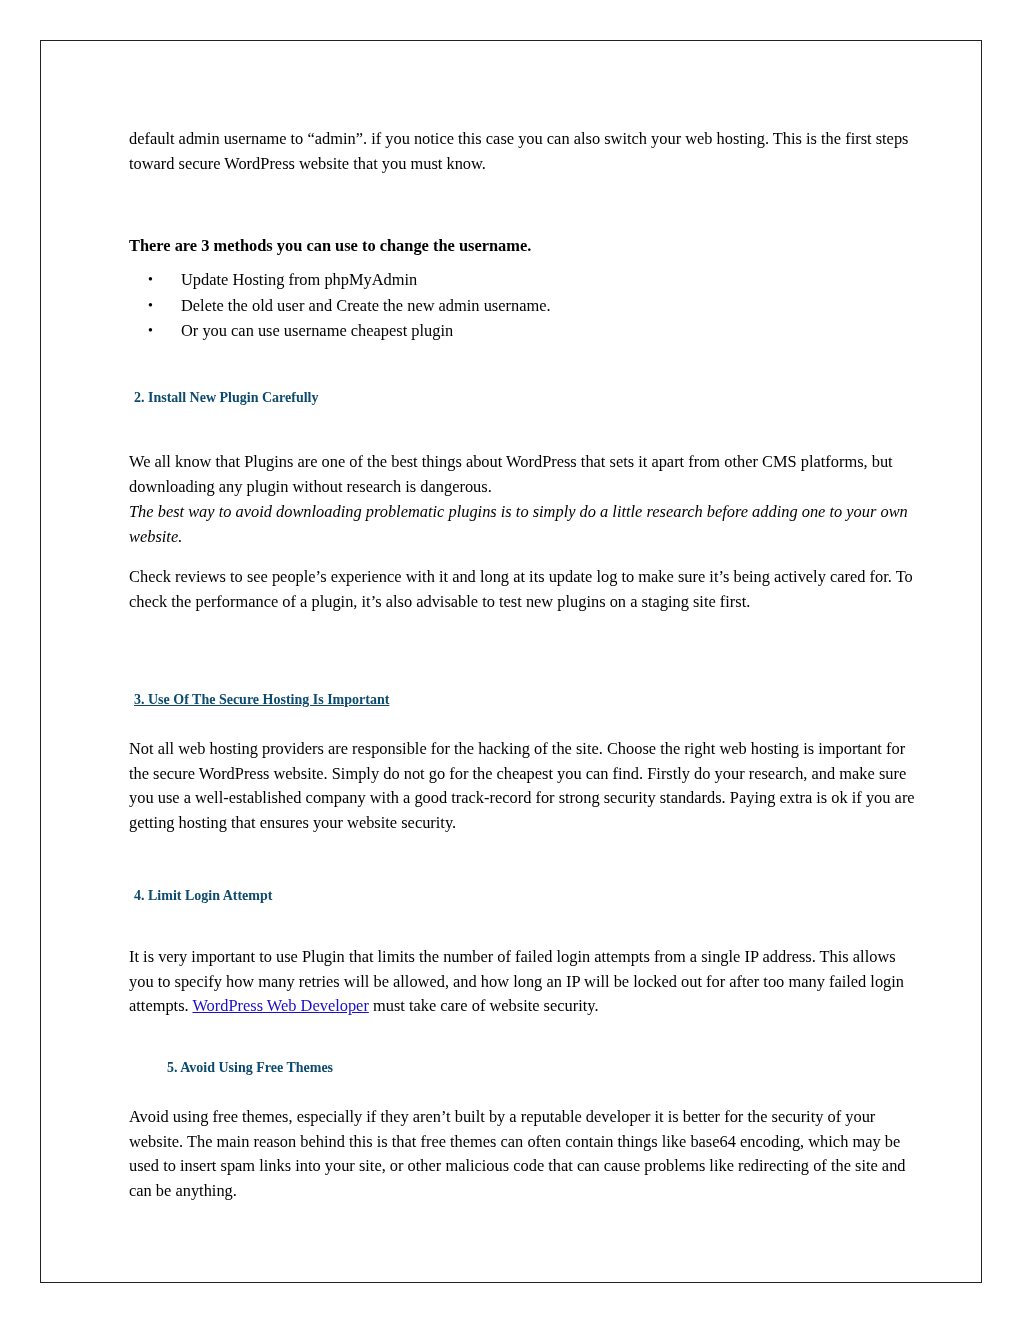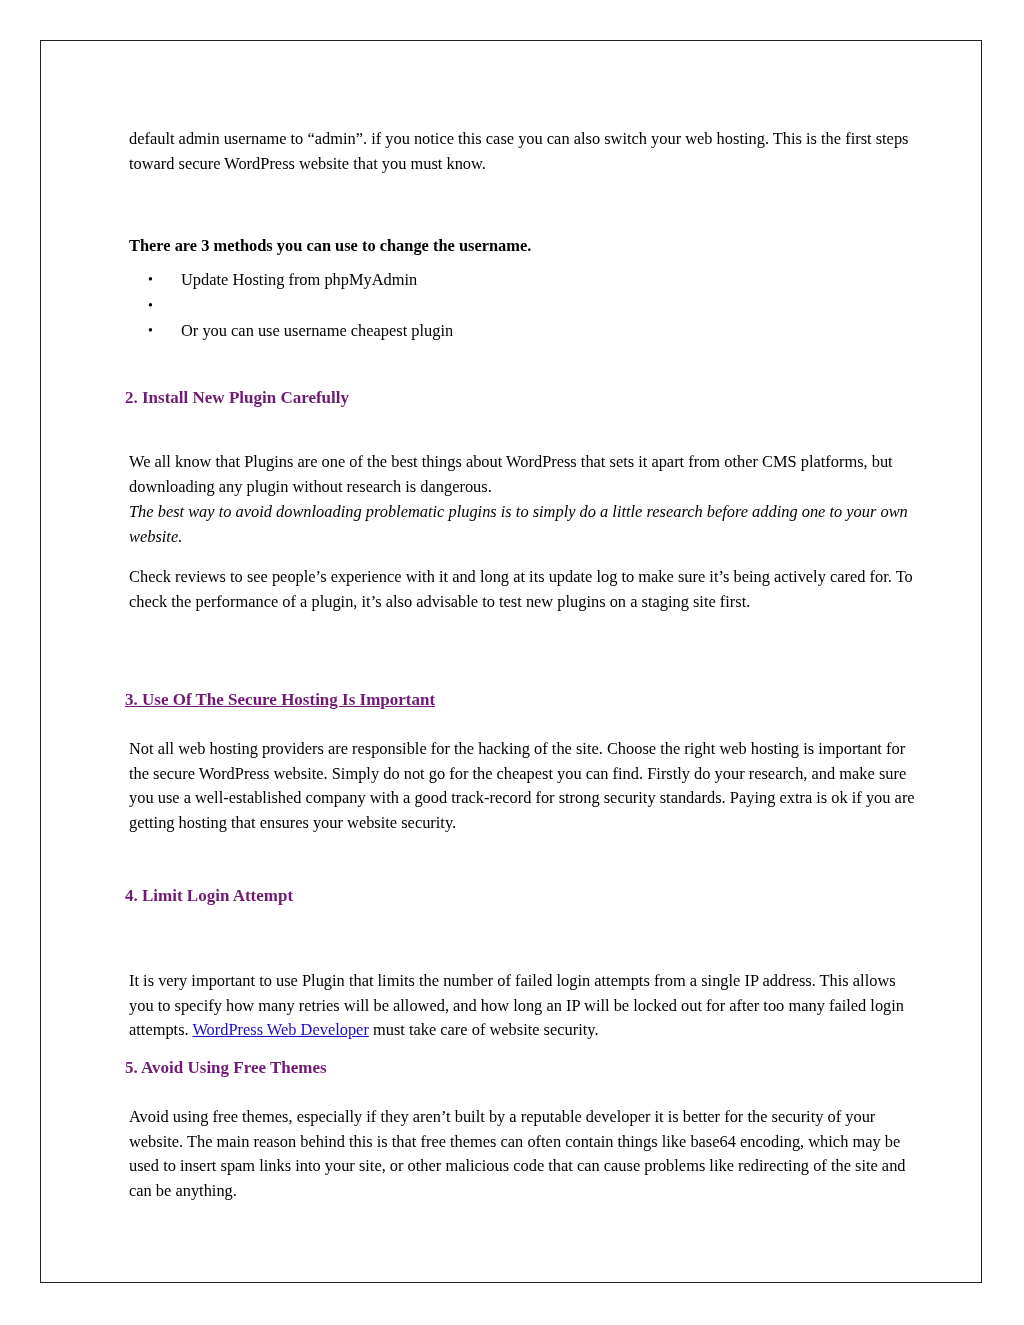--- a/index.html
+++ b/index.html
@@ -11,23 +11,23 @@
       box-sizing: border-box;
       background: #fff;
     }
     .content {
       position: absolute; left: 80px; top: 0; width: 790px;
       font-family: "Liberation Serif", "DejaVu Serif", serif;
       font-size: 16.4px; color: #000; line-height: 24.5px;
     }
     p { margin: 8px; position: absolute; left: 0; width: 790px; }
     h2 {
-      margin: 0; position: absolute; left: 4px;
+      margin: 0; position: absolute; left: 13px;
       font-family: "Liberation Serif", "DejaVu Serif", serif;
-      font-size: 17px; font-weight: bold; color: #701a75; line-height: 24px;
+      font-size: 14px; font-weight: bold; color: #0c4a6e; line-height: 24px;
     }
     ul { margin: 0; padding: 0; list-style: none; position: absolute; left: 0; width: 790px; }
     ul li { position: relative; padding-left: 60px; height: 25.5px; line-height: 24px; }
     ul li .bullet { position: absolute; left: 27px; top: 0; font-size: 14px; }
     a.link { color: #1a0dcc; text-decoration: underline; }
   </style>
 </head>
 <body>
 
 <div class="page">
@@ -37,35 +37,36 @@
 
     <p style="top:185px;font-weight:bold;">There are 3 methods you can use to change the username.</p>
 
     <ul style="top:227px;">
       <li>
         <span class="bullet">•</span>
         <span>Update Hosting from phpMyAdmin</span>
       </li>
       <li>
         <span class="bullet">•</span>
+        <span>Delete the old user and Create the new admin username.</span>
       </li>
       <li>
         <span class="bullet">•</span>
         <span>Or you can use username cheapest plugin</span>
       </li>
     </ul>
 
     <h2 style="top:345px;">2. Install New Plugin Carefully</h2>
     <p style="top:401px;">We all know that Plugins are one of the best things about WordPress that sets it apart from other CMS platforms, but downloading any plugin without research is dangerous.</p>
     <p style="top:451px;font-style:italic;">The best way to avoid downloading problematic plugins is to simply do a little research before adding one to your own website.</p>
     <p style="top:516px;">Check reviews to see people’s experience with it and long at its update log to make sure it’s being actively cared for. To check the performance of a plugin, it’s also advisable to test new plugins on a staging site first.</p>
 
     <h2 style="top:647px;text-decoration:underline;">3. Use Of The Secure Hosting Is Important</h2>
     <p style="top:688px;">Not all web hosting providers are responsible for the hacking of the site. Choose the right web hosting is important for the secure WordPress website. Simply do not go for the cheapest you can find. Firstly do your research, and make sure you use a well-established company with a good track-record for strong security standards. Paying extra is ok if you are getting hosting that ensures your website security.</p>
 
     <h2 style="top:843px;">4. Limit Login Attempt</h2>
-    <p style="top:920px;"><span>It is very important to use Plugin that limits the number of failed login attempts from a single IP address. This allows you to specify how many retries will be allowed, and how long an IP will be locked out for after too many failed login attempts. </span><a class="link" href="#">WordPress Web Developer</a><span> must take care of website security.</span></p>
+    <p style="top:896px;"><span>It is very important to use Plugin that limits the number of failed login attempts from a single IP address. This allows you to specify how many retries will be allowed, and how long an IP will be locked out for after too many failed login attempts. </span><a class="link" href="#">WordPress Web Developer</a><span> must take care of website security.</span></p>
 
-    <h2 style="top:1015px;">5. Avoid Using Free Themes</h2>
+    <h2 style="top:1015px;margin-left:33px;">5. Avoid Using Free Themes</h2>
     <p style="top:1056px;">Avoid using free themes, especially if they aren’t built by a reputable developer it is better for the security of your website. The main reason behind this is that free themes can often contain things like base64 encoding, which may be used to insert spam links into your site, or other malicious code that can cause problems like redirecting of the site and can be anything.</p>
 
   </div>
 </div>
 
 </body></html>

